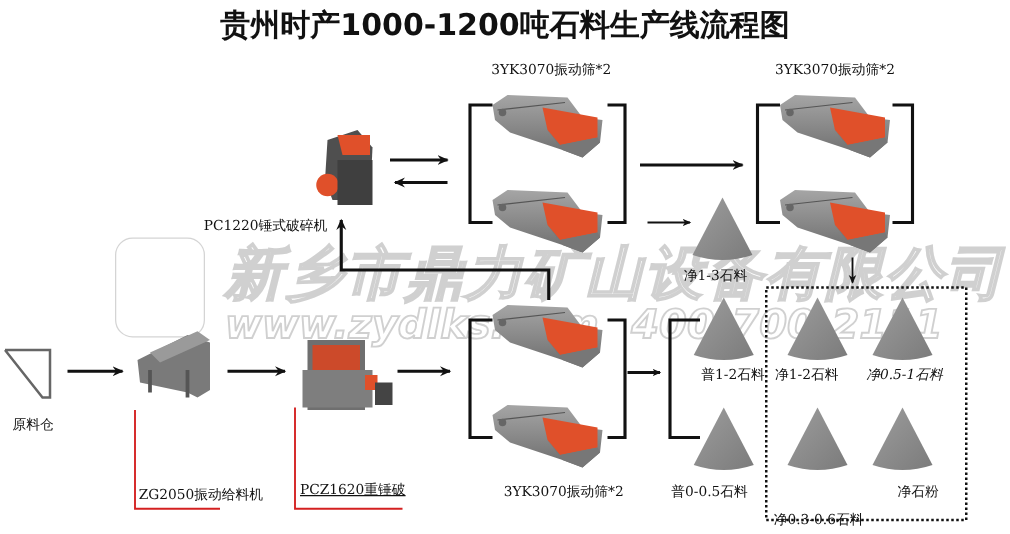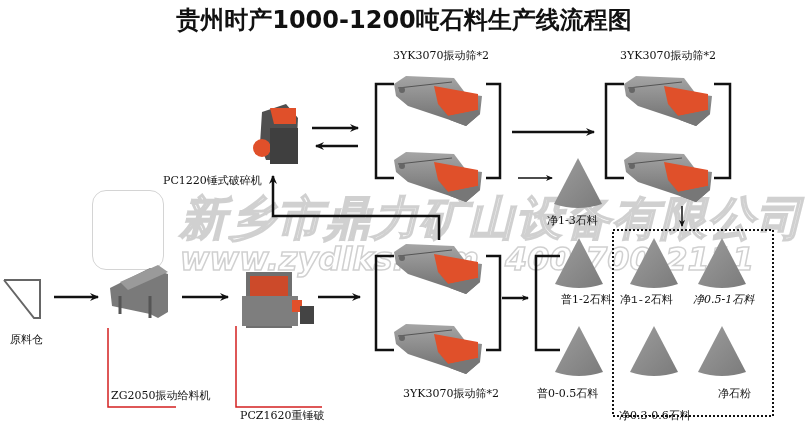--- a/index.html
+++ b/index.html
@@ -150,25 +150,25 @@
   <g>
       <use href="#pile" x="630" y="326"></use>
     </g>
   <g>
       <use href="#pile" x="698" y="326"></use>
     </g>
 </svg>
 
 <div class="abs label" style="left:10px;top:332px;">原料仓</div>
 <div class="abs label" style="left:111px;top:388px;">ZG2050振动给料机</div>
-<div class="abs label" style="left:240px;top:408px;">PCZ1620重锤破</div>
+<div class="abs label" style="left:240px;top:384px;text-decoration:underline;">PCZ1620重锤破</div>
 <div class="abs label" style="left:163px;top:173px;">PC1220锤式破碎机</div>
 <div class="abs label" style="left:393px;top:48px;">3YK3070振动筛*2</div>
 <div class="abs label" style="left:620px;top:48px;">3YK3070振动筛*2</div>
 <div class="abs label" style="left:403px;top:386px;">3YK3070振动筛*2</div>
 
 <div class="abs label" style="left:547px;top:213px;">净1-3石料</div>
 <div class="abs label" style="left:561px;top:292px;">普1-2石料</div>
 <div class="abs label" style="left:537px;top:386px;">普0-0.5石料</div>
-<div class="abs label" style="left:620px;top:292px;font-family:Liberation Mono, monospace;">净1-2石料</div>
+<div class="abs label" style="left:620px;top:292px;">净1-2石料</div>
 <div class="abs label" style="left:693px;top:292px;font-style:italic;">净0.5-1石料</div>
 <div class="abs label" style="left:619px;top:408px;">净0.3-0.6石料</div>
 <div class="abs label" style="left:718px;top:386px;">净石粉</div>
 
 </body></html>

